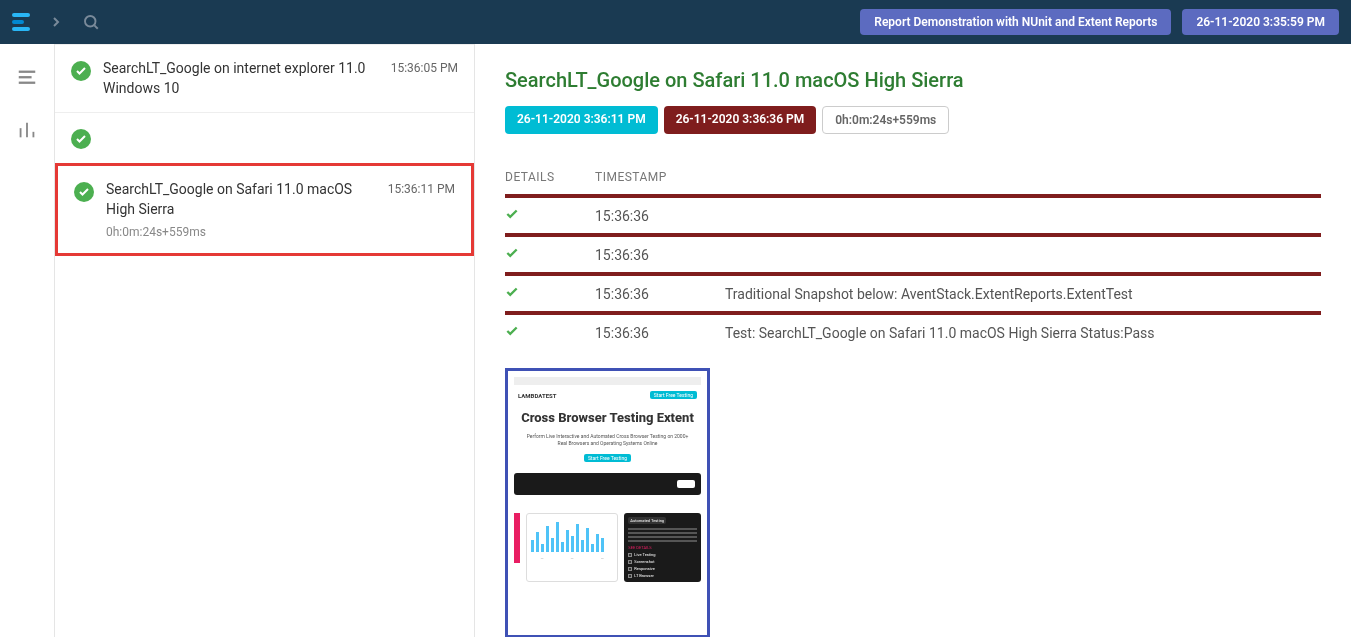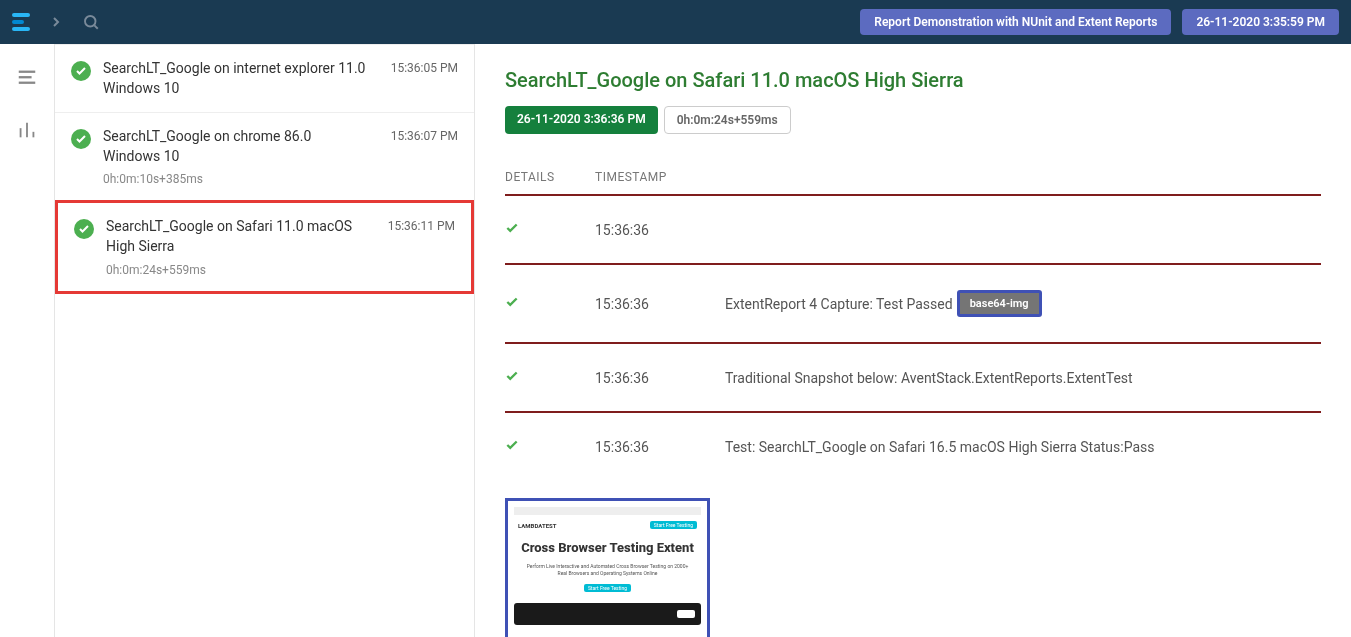--- a/index.html
+++ b/index.html
@@ -30,26 +30,26 @@
   .test-row1 { display: flex; justify-content: space-between; gap: 10px; }
   .test-name { color: #333; font-size: 14px; line-height: 1.4; word-break: break-word; max-width: 265px; }
   .test-time { color: #666; font-size: 12px; white-space: nowrap; flex-shrink: 0; margin-top: 2px; }
   .test-duration { color: #888; font-size: 12px; margin-top: 6px; }
   
   .detail { flex: 1; padding: 24px 30px; overflow-y: auto; }
   .detail-title { color: #2e7d32; font-size: 20px; font-weight: 500; margin-bottom: 14px; }
   .detail-badges { display: flex; gap: 6px; margin-bottom: 26px; flex-wrap: wrap; }
   .pill { padding: 6px 12px; border-radius: 4px; font-size: 12px; font-weight: 600; }
   .pill-teal { background: #00bcd4; color: #fff; }
-  .pill-red { background: #15803d; color: #fff; }
+  .pill-red { background: #7f1d1d; color: #fff; }
   .pill-outline { border: 1px solid #ccc; color: #666; background: #fff; }
   
   .detail-table { width: 100%; }
   .detail-thead { display: grid; grid-template-columns: 80px 120px 1fr; gap: 10px; padding: 10px 0; color: #777; font-size: 12px; letter-spacing: 0.5px; }
-  .detail-row { display: grid; grid-template-columns: 80px 120px 1fr; gap: 10px; padding: 25px 0; border-top: 2px solid #7f1d1d; align-items: center; }
+  .detail-row { display: grid; grid-template-columns: 80px 120px 1fr; gap: 10px; padding: 9px 0; border-top: 4px solid #7f1d1d; align-items: center; }
   .status-check { color: #4caf50; font-size: 14px; }
   .cell-ts { color: #555; font-size: 14px; }
   .cell-details { color: #555; font-size: 14px; display: flex; align-items: center; gap: 4px; flex-wrap: wrap; }
   .base64-pill { background: #757575; color: #fff; padding: 4px 10px; border-radius: 3px; font-size: 11px; font-weight: 600; border: 3px solid #3f51b5; }
   
   .screenshot-box { margin-top: 18px; width: 205px; height: 270px; border: 3px solid #3f51b5; background: #fff; padding: 6px; display: flex; flex-direction: column; gap: 4px; font-size: 6px; }
   .ss-banner { background: #eee; height: 8px; }
   .ss-header { display: flex; justify-content: space-between; align-items: center; padding: 2px 4px; }
   .ss-logo { font-weight: 700; font-size: 6px; }
   .ss-btn { background: #00bcd4; color: #fff; padding: 1px 4px; font-size: 5px; border-radius: 2px; }
@@ -131,27 +131,20 @@
         <div class="test-time">15:36:05 PM</div>
       </div>
     </div>
         </div>
         <div class="test-item">
     <div class="test-status">
       <svg width="12" height="12" viewBox="0 0 24 24" fill="none" stroke="#fff" stroke-width="4">
               <polyline points="20 6 9 17 4 12"></polyline>
             </svg>
     </div>
-    <div class="test-body">
-      <div class="test-row1">
-        <div class="test-name">SearchLT_Google on chrome 86.0 Windows 10</div>
-        <div class="test-time">15:36:07 PM</div>
-      </div>
-      <div class="test-duration">0h:0m:10s+385ms</div>
-    </div>
         </div>
         <div class="test-item selected">
     <div class="test-status">
       <svg width="12" height="12" viewBox="0 0 24 24" fill="none" stroke="#fff" stroke-width="4">
               <polyline points="20 6 9 17 4 12"></polyline>
             </svg>
     </div>
     <div class="test-body">
       <div class="test-row1">
         <div class="test-name">SearchLT_Google on Safari 11.0 macOS High Sierra</div>
@@ -159,20 +152,21 @@
       </div>
       <div class="test-duration">0h:0m:24s+559ms</div>
     </div>
         </div>
       </div>
   </div>
 
   <div class="detail">
     <h2 class="detail-title">SearchLT_Google on Safari 11.0 macOS High Sierra</h2>
     <div class="detail-badges">
+      <span class="pill pill-teal">26-11-2020 3:36:11 PM</span>
       <span class="pill pill-red">26-11-2020 3:36:36 PM</span>
       <span class="pill pill-outline">0h:0m:24s+559ms</span>
     </div>
 
     <div class="detail-table">
       <div class="detail-thead">
         <span>DETAILS</span>
         <span>TIMESTAMP</span>
       </div>
       <div id="step-rows">
@@ -184,39 +178,38 @@
     </span>
     <span class="cell-ts">15:36:36</span>
           </div>
           <div class="detail-row">
     <span class="status-check">
       <svg width="14" height="14" viewBox="0 0 24 24" fill="none" stroke="currentColor" stroke-width="4">
                 <polyline points="20 6 9 17 4 12"></polyline>
               </svg>
     </span>
     <span class="cell-ts">15:36:36</span>
-    <span class="cell-details">ExtentReport 4 Capture: Test Passed<span class="base64-pill">base64-img</span></span>
           </div>
           <div class="detail-row">
     <span class="status-check">
       <svg width="14" height="14" viewBox="0 0 24 24" fill="none" stroke="currentColor" stroke-width="4">
                 <polyline points="20 6 9 17 4 12"></polyline>
               </svg>
     </span>
     <span class="cell-ts">15:36:36</span>
     <span class="cell-details">Traditional Snapshot below: AventStack.ExtentReports.ExtentTest</span>
           </div>
           <div class="detail-row">
     <span class="status-check">
       <svg width="14" height="14" viewBox="0 0 24 24" fill="none" stroke="currentColor" stroke-width="4">
                 <polyline points="20 6 9 17 4 12"></polyline>
               </svg>
     </span>
     <span class="cell-ts">15:36:36</span>
-    <span class="cell-details">Test: SearchLT_Google on Safari 16.5 macOS High Sierra Status:Pass</span>
+    <span class="cell-details">Test: SearchLT_Google on Safari 11.0 macOS High Sierra Status:Pass</span>
           </div>
         </div>
     </div>
 
     <div class="screenshot-box">
       <div class="ss-banner"></div>
       <div class="ss-header">
         <span class="ss-logo">LAMBDATEST</span>
         <span class="ss-btn">Start Free Testing</span>
       </div>

